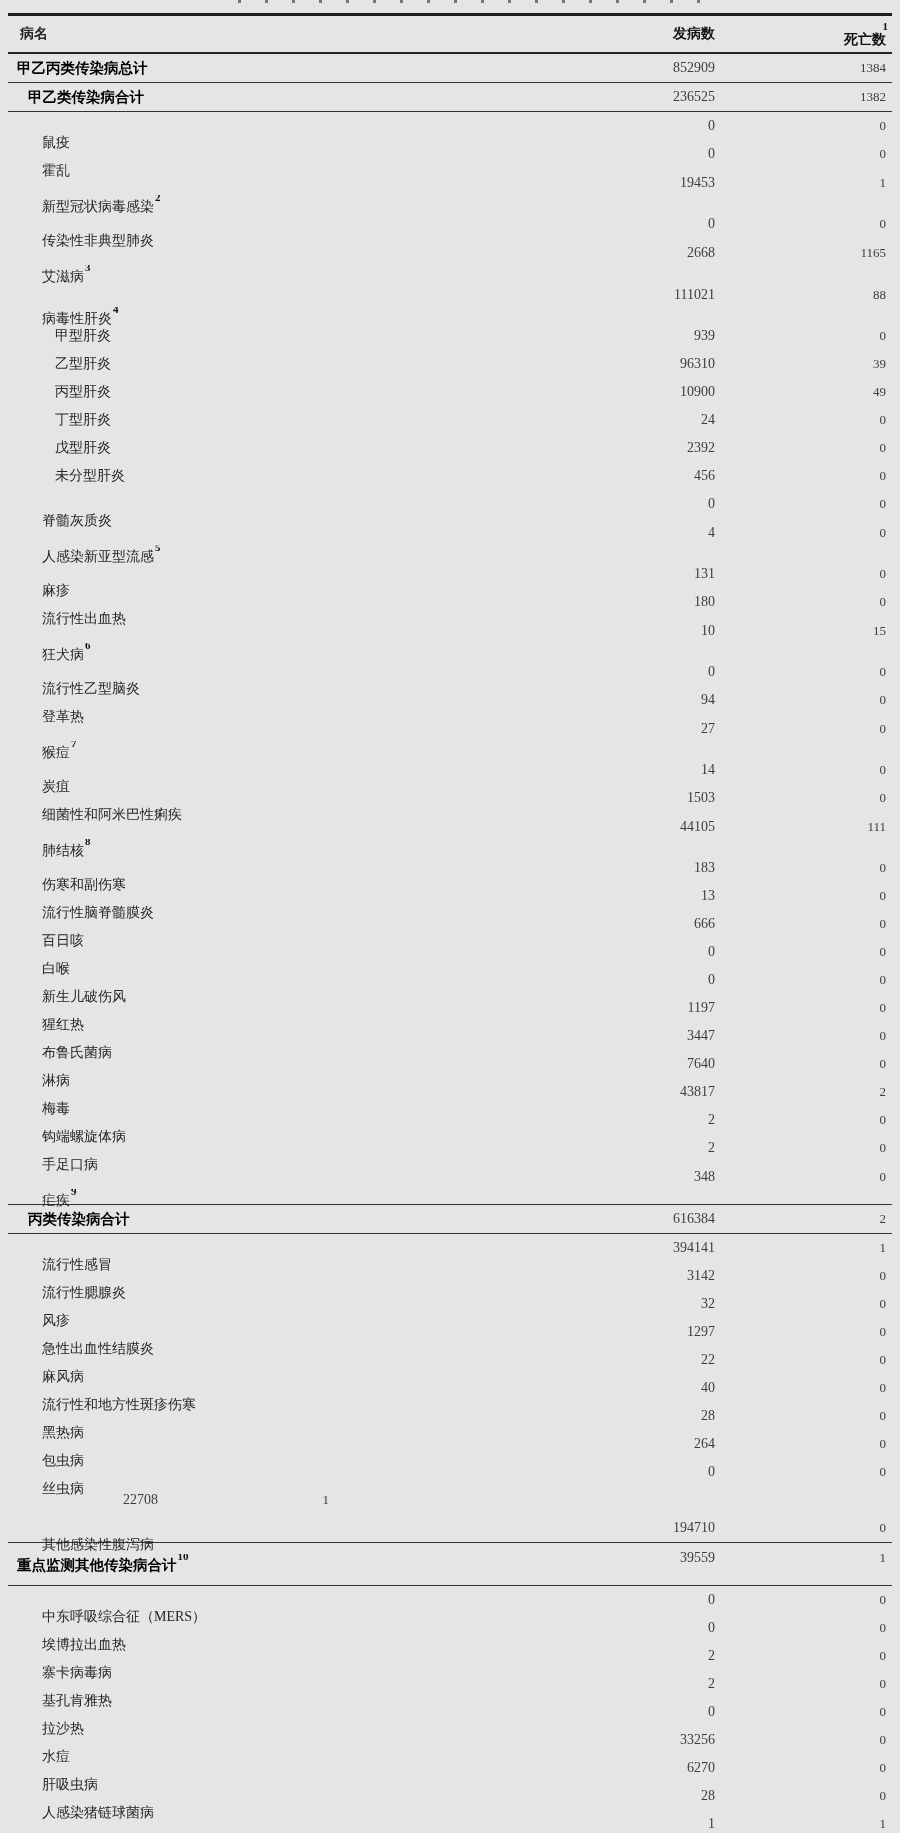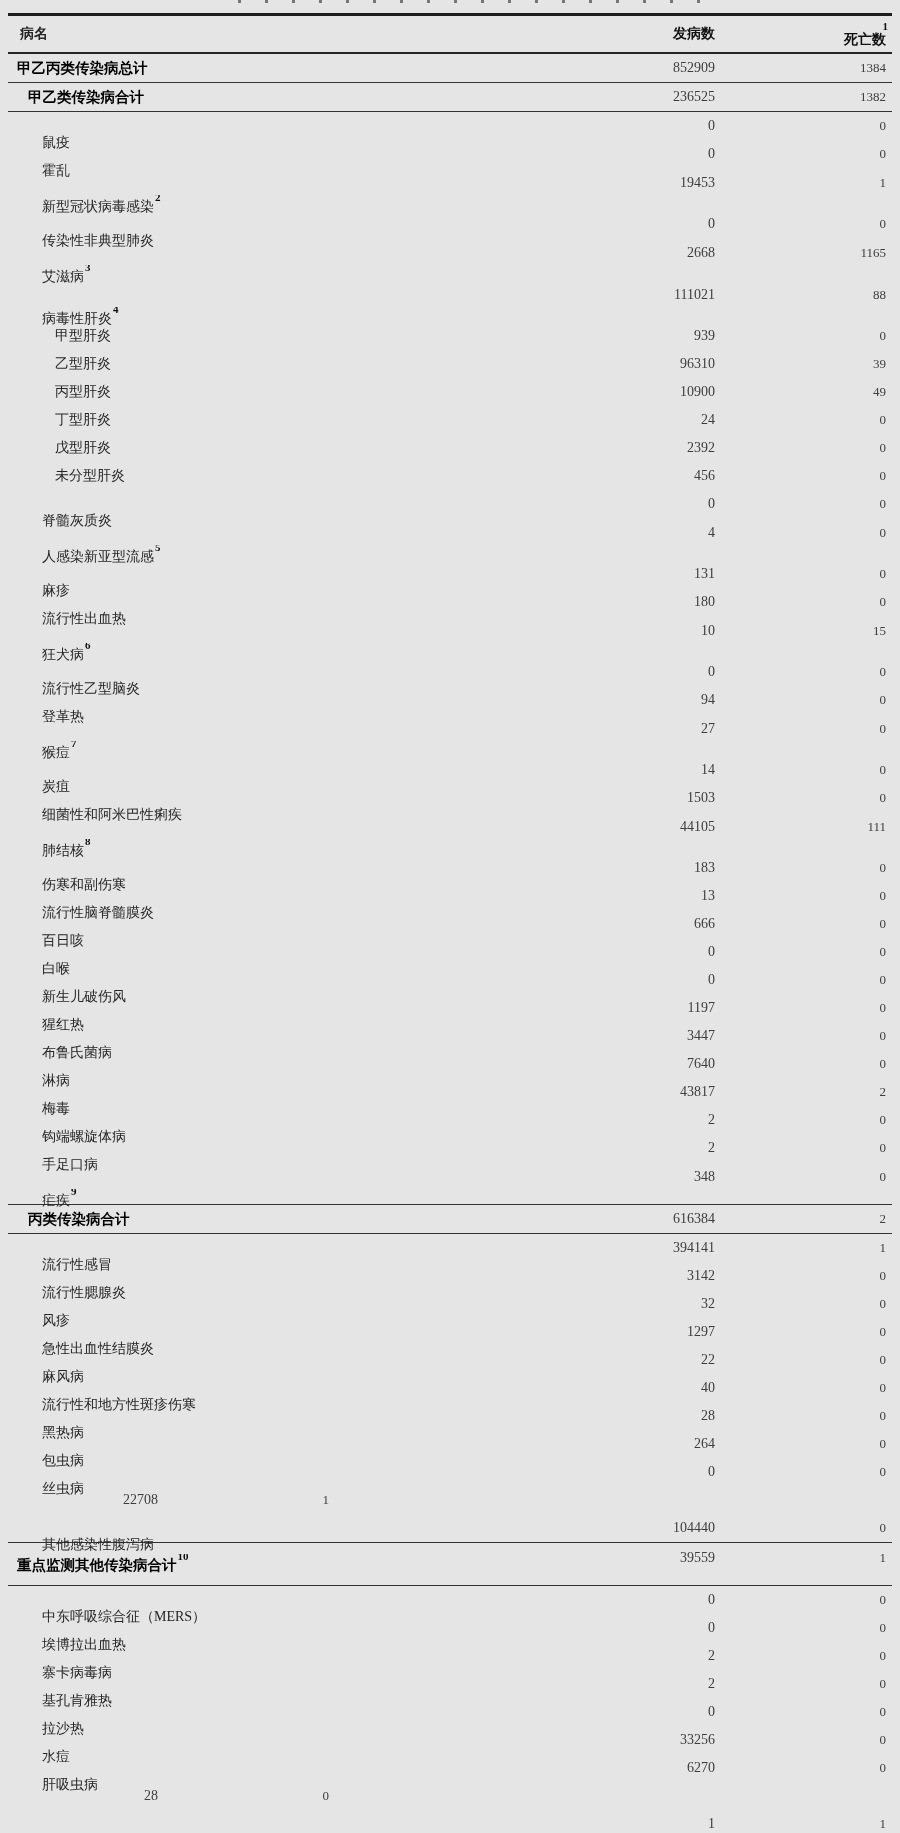--- a/index.html
+++ b/index.html
@@ -399,21 +399,21 @@
     <div class="cell deaths">0</div>
   </div>
         <div class="row lvl2">
     <div class="cell cases">22708</div>
     <div class="cell deaths">1</div>
   </div>
         <div class="row lvl2 rule-below">
     <div class="cell name">
       <span class="label">其他感染性腹泻病</span>
     </div>
-    <div class="cell cases">104440</div>
+    <div class="cell cases">194710</div>
     <div class="cell deaths">0</div>
   </div>
         <div class="row lvl0 bold rule-below has-sup">
     <div class="cell name">
       <span class="label">重点监测其他传染病合计</span><span class="sup">10</span>
     </div>
     <div class="cell cases">39559</div>
     <div class="cell deaths">1</div>
   </div>
         <div class="row lvl2">
@@ -459,20 +459,23 @@
     <div class="cell deaths">0</div>
   </div>
         <div class="row lvl2">
     <div class="cell name">
       <span class="label">肝吸虫病</span>
     </div>
     <div class="cell cases">6270</div>
     <div class="cell deaths">0</div>
   </div>
         <div class="row lvl2">
+    <div class="cell name">
+      <span class="label">人感染猪链球菌病</span>
+    </div>
     <div class="cell cases">28</div>
     <div class="cell deaths">0</div>
   </div>
         <div class="row lvl2">
     <div class="cell name">
       <span class="label">发热伴血小板减少综合征</span>
     </div>
     <div class="cell cases">1</div>
     <div class="cell deaths">1</div>
   </div>

